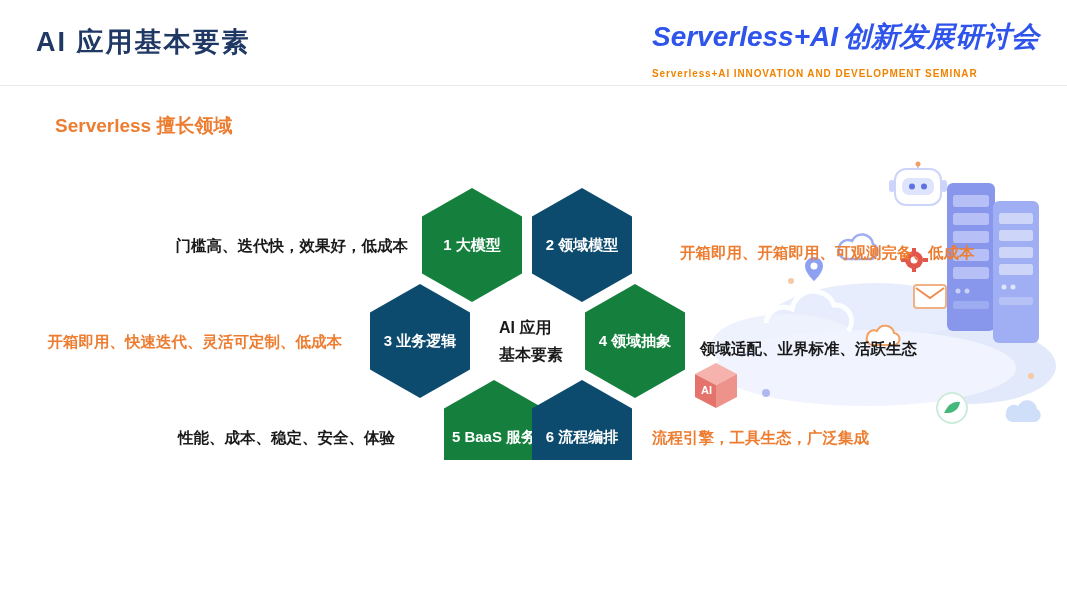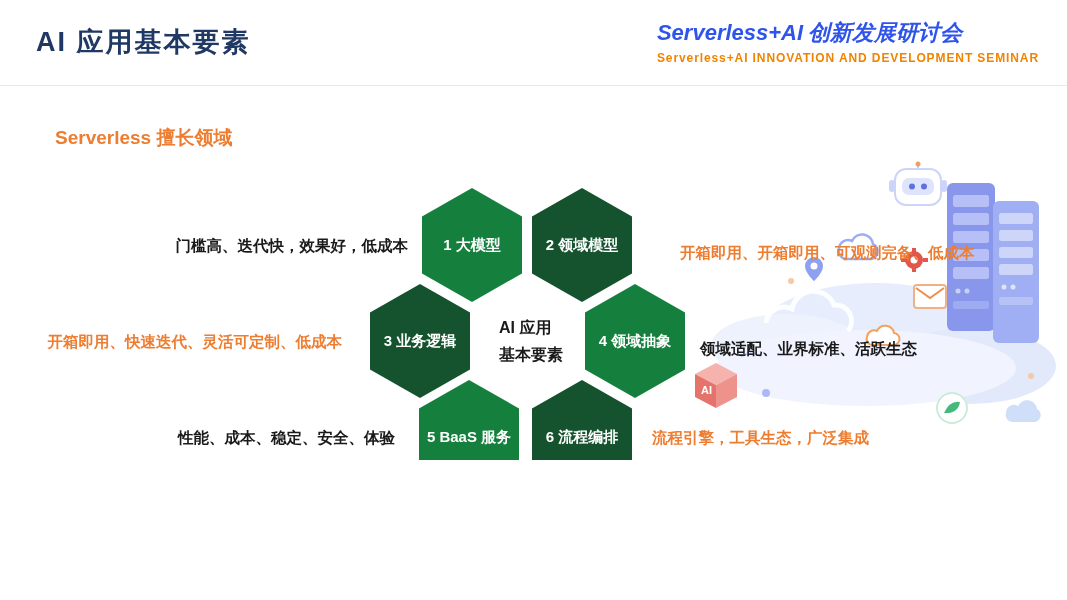--- a/index.html
+++ b/index.html
@@ -35,67 +35,66 @@
     color: #1F3864;
   }
 
   .logo {
     position: absolute;
     top: 18px;
     right: 28px;
     text-align: left;
   }
   .logo-line1 {
-    font-size: 22px;
+    font-size: 28px;
     font-weight: bold;
     font-style: italic;
     color: #2F54EB;
     white-space: nowrap;
   }
   .logo-cn { margin-left: 5px; }
   .logo-sub {
-    margin-top: 3px;
-    font-size: 12px;
+    margin-top: 12px;
+    font-size: 10px;
     font-weight: bold;
     letter-spacing: 0.9px;
     color: #F08300;
     white-space: nowrap;
   }
 
   .section-subtitle {
     position: absolute;
     top: 113px;
     left: 55px;
     font-size: 19px;
     font-weight: bold;
     color: #ED7D31;
-    margin-top: 12px;
   }
 
   .hex {
     position: absolute;
     width: 100px;
     height: 114px;
     clip-path: polygon(50% 0, 100% 25%, 100% 75%, 50% 100%, 0 75%, 0 25%);
     display: flex;
     align-items: center;
     justify-content: center;
     color: #ffffff;
     font-size: 15px;
     font-weight: bold;
     text-align: center;
     z-index: 3;
   }
   .hex.gray   { background: #15803d; }
-  .hex.orange { background: #14532d; }
+  .hex.orange { background: #0c4a6e; }
   .hex1 { left: 422px; top: 188px; }
   .hex2 { left: 532px; top: 188px; }
   .hex3 { left: 370px; top: 284px; }
   .hex4 { left: 585px; top: 284px; }
-  .hex5 { left: 419px; top: 380px; text-align: right; }
+  .hex5 { left: 444px; top: 380px; text-align: right; }
   .hex6 { left: 532px; top: 380px; }
 
   .center-label {
     position: absolute;
     left: 499px;
     top: 314px;
     font-size: 16px;
     font-weight: bold;
     color: #1a1a1a;
     line-height: 27px;

